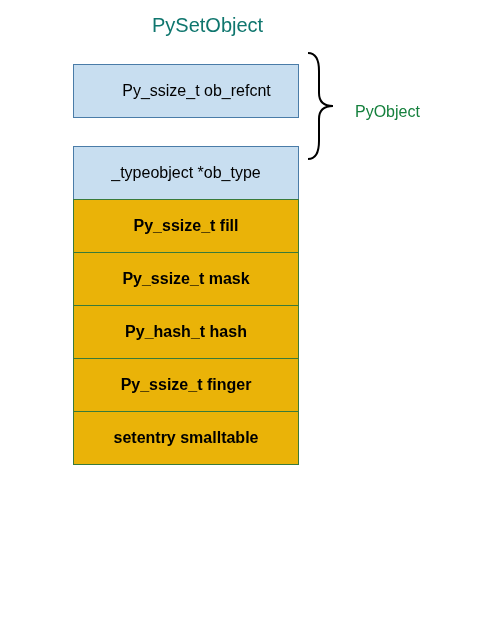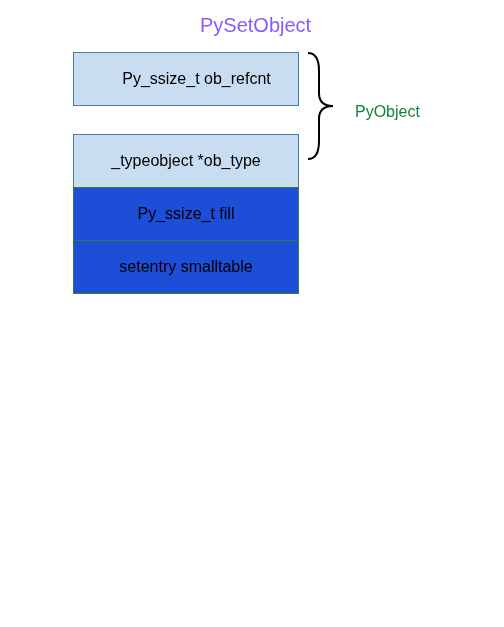--- a/index.html
+++ b/index.html
@@ -13,53 +13,53 @@
       height: 627px;
       position: relative;
       background: #fff;
     }
     .title {
       position: absolute;
       top: 14px;
       left: 152px;
       font-size: 20px;
       font-weight: 400;
-      color: #8b5cf6;
-      margin-left: 48px;
+      color: #0f766e;
     }
     .struct-table {
       position: absolute;
       top: 52px;
       left: 73px;
       width: 226px;
     }
     .cell {
       height: 54px;
       border: 1px solid #3a7a3a;
       display: flex;
       align-items: center;
       justify-content: center;
       font-size: 16px;
       color: #000;
       margin-top: -1px;
     }
     .cell:first-child {
-      margin-top: 0;
+      margin-top: 12px;
       padding-left: 21px;
     }
     .cell-blue {
       background: #c8def0;
       border: 1px solid #4a7ca8;
       margin-top: 28px;
     }
     .cell-blue + .cell-blue {
       border-top: 1px solid #4a7ca8;
     }
     .cell-green {
-      background: #1d4ed8;
+      background: #eab308;
+      font-weight: bold;
     }
     .brace {
       position: absolute;
       top: 51px;
       left: 305px;
       width: 35px;
       height: 110px;
     }
     .brace svg {
       width: 100%;
@@ -75,20 +75,23 @@
   </style>
 </head>
 <body>
 
 <div class="title">PySetObject</div>
 
 <div class="struct-table">
   <div class="cell cell-blue">Py_ssize_t ob_refcnt</div>
   <div class="cell cell-blue">_typeobject *ob_type</div>
   <div class="cell cell-green">Py_ssize_t fill</div>
+  <div class="cell cell-green">Py_ssize_t mask</div>
+  <div class="cell cell-green">Py_hash_t hash</div>
+  <div class="cell cell-green">Py_ssize_t finger</div>
   <div class="cell cell-green">setentry smalltable</div>
 </div>
 
 <div class="brace">
   <svg viewBox="0 0 35 110" xmlns="http://www.w3.org/2000/svg">
     <path d="M 3 2 
              Q 14 2 14 20
              L 14 42
              Q 14 55 28 55
              Q 14 55 14 68

